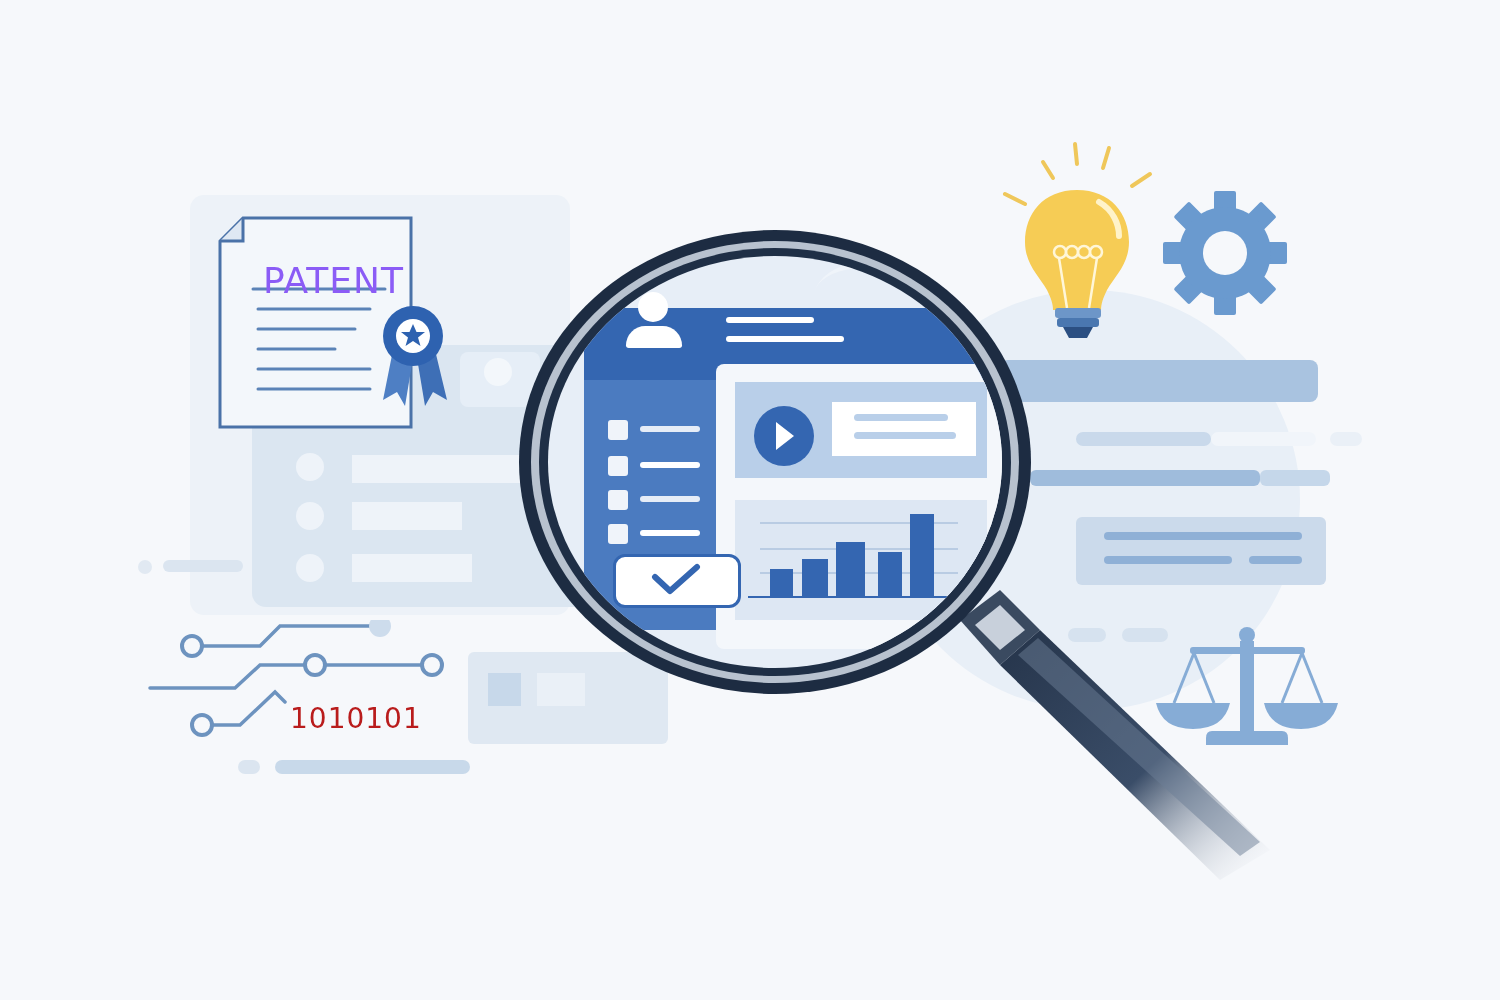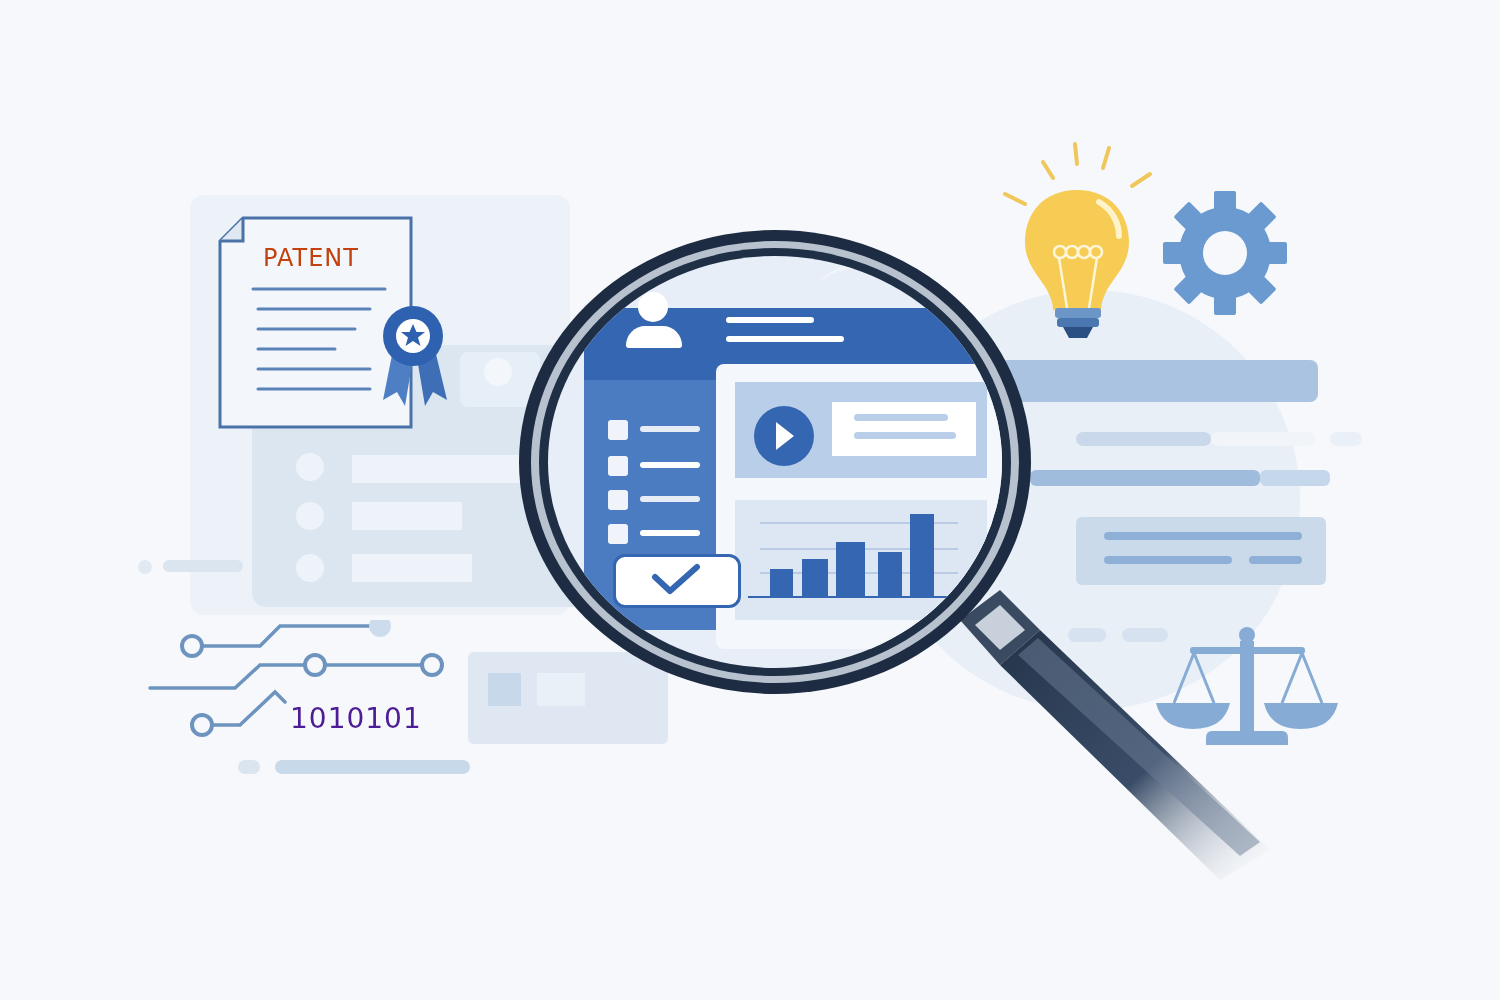--- a/index.html
+++ b/index.html
@@ -1,22 +1,22 @@
 <!DOCTYPE html>
 <html><head>
 <meta charset="utf-8">
 <style>
   html,body{margin:0;padding:0;}
   body{width:1500px;height:1000px;overflow:hidden;background:#f6f8fb;font-family:"DejaVu Sans","Liberation Sans",sans-serif;position:relative;}
   .stage{position:absolute;inset:0;}
   .abs{position:absolute;}
   .bg-panel{background:#e3ebf4;border-radius:14px;}
   .title{position:absolute;left:0;width:1500px;top:876px;text-align:center;font-family:"DejaVu Sans","Liberation Sans",sans-serif;font-size:46px;font-weight:600;color:#3465a4;letter-spacing:0.3px;}
-  .patent-label{position:absolute;left:263px;top:244px;font-family:"DejaVu Sans","Liberation Sans",sans-serif;font-size:24px;color:#c2410c;letter-spacing:1px;}
-  .binary{position:absolute;left:290px;top:702px;font-family:"DejaVu Sans","Liberation Sans",sans-serif;font-size:28px;color:#4c1d95;letter-spacing:1px;}
+  .patent-label{position:absolute;left:263px;top:260px;font-family:"DejaVu Sans","Liberation Sans",sans-serif;font-size:36px;color:#8b5cf6;letter-spacing:1px;}
+  .binary{position:absolute;left:290px;top:702px;font-family:"DejaVu Sans","Liberation Sans",sans-serif;font-size:28px;color:#b91c1c;letter-spacing:1px;}
 </style>
 </head>
 <body>
 
 <div class="stage">
 
   <div class="abs bg-panel" style="left:190px;top:195px;width:380px;height:420px;background:#edf2f8;"></div>
   <div class="abs bg-panel" style="left:252px;top:345px;width:360px;height:262px;background:#dbe6f1;"></div>
   <div class="abs" style="left:880px;top:290px;width:420px;height:420px;border-radius:50%;background:#e8eff7;"></div>
 

